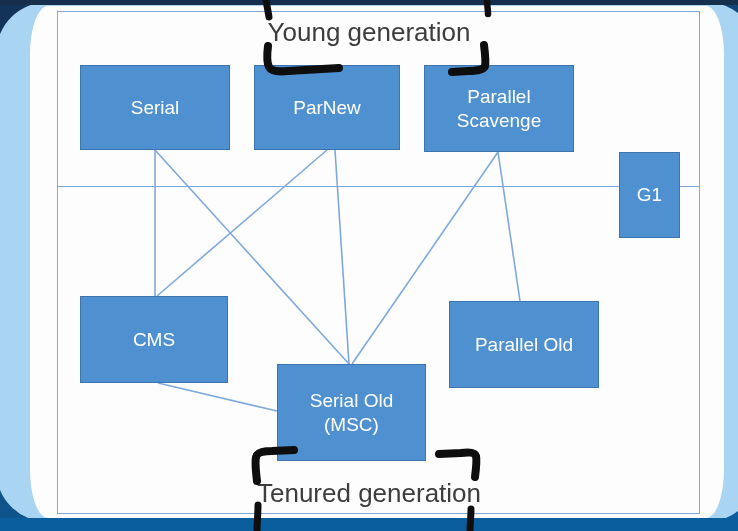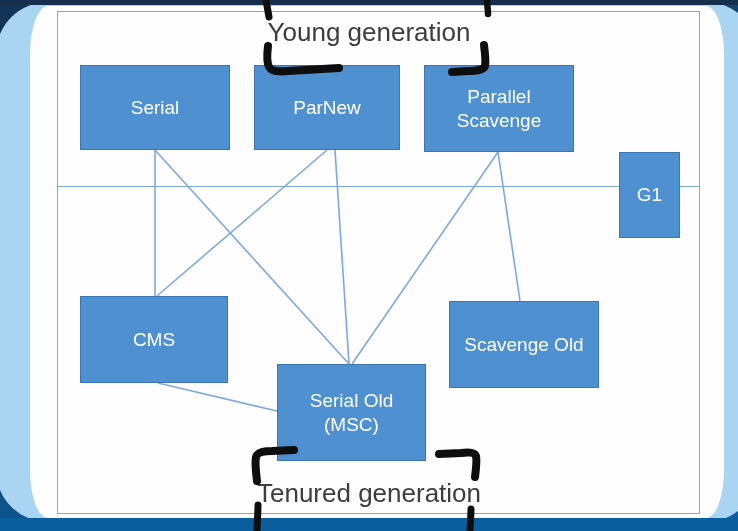--- a/index.html
+++ b/index.html
@@ -84,21 +84,21 @@
     <span>G1</span>
   </div>
   <div class="gcbox b-cms">
     <span>CMS</span>
   </div>
   <div class="gcbox b-serialold">
     <span>Serial Old
 (MSC)</span>
   </div>
   <div class="gcbox b-parallelold">
-    <span>Scavenge Old</span>
+    <span>Parallel Old</span>
   </div>
 
   <div class="gen-label young">Young generation</div>
   <div class="gen-label tenured">Tenured generation</div>
 
   <svg class="overlay marker" id="marker-strokes" viewBox="0 0 738 531">
       <path d="M266,0 C267,6 268,11 269,17" fill="none" stroke="#0e0e0e" stroke-width="7" stroke-linecap="round" stroke-linejoin="round"></path>
       <path d="M487,0 C487,5 488,9 488,14" fill="none" stroke="#0e0e0e" stroke-width="6.5" stroke-linecap="round" stroke-linejoin="round"></path>
       <path d="M268,46 C267,54 267,63 269,67 C271,71 279,72 288,71 L339,68" fill="none" stroke="#0e0e0e" stroke-width="8" stroke-linecap="round" stroke-linejoin="round"></path>
       <path d="M484,45 C485,53 486,62 485,66 C484,70 476,71 468,71 L452,72" fill="none" stroke="#0e0e0e" stroke-width="8" stroke-linecap="round" stroke-linejoin="round"></path>

